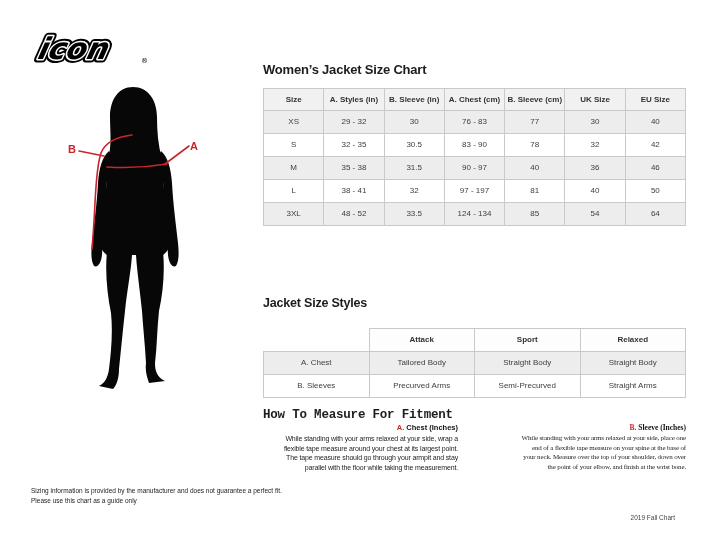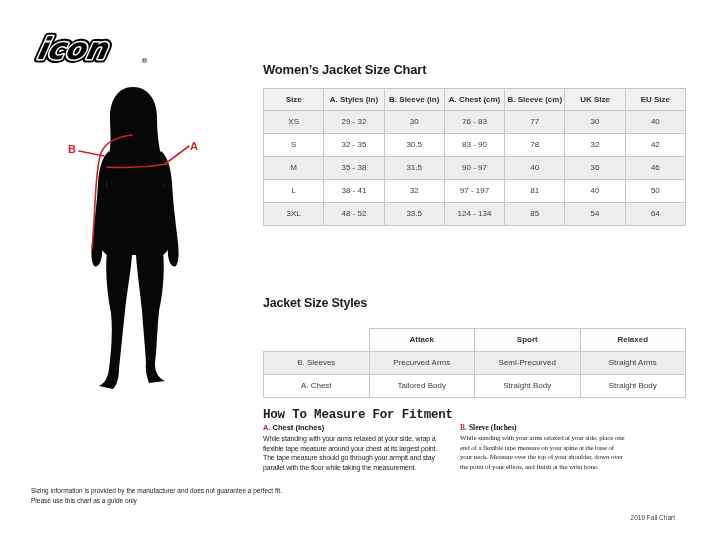--- a/index.html
+++ b/index.html
@@ -48,21 +48,21 @@
   #size-table td { height:23px; }
   #size-table tbody tr:nth-child(odd) td { background:#ededed; }
 
   #styles-table { left:263px; top:320px; width:423px;margin-top:8px; }
   #styles-table th { height:23px; background:#fdfdfd; }
   #styles-table td { height:23px; }
   #styles-table tbody tr:nth-child(odd) td { background:#ededed; }
   #styles-table .blank { border:none; background:transparent; }
 
   
-  .measure-col { top:423px; }
+  .measure-col { top:423px;text-align:right; }
   #measure-chest  { left:263px; width:195px; }
   #measure-sleeve { left:460px; width:226px;font-family:Liberation Serif, serif; }
   .measure-heading { font-size:7.5px; font-weight:bold; color:#111; margin-bottom:2px; white-space:nowrap; }
   .measure-heading .prefix { color:#c9252d; margin-right:2px; }
   .measure-line { font-size:7px; line-height:9.6px; color:#1e1e1e; letter-spacing:-0.15px; white-space:nowrap; }
 
   
   #disclaimer { left:31px; top:486px; }
   .disclaimer-line { font-size:6.5px; line-height:9.5px; color:#222; white-space:nowrap; }
   #edition { left:560px; top:514px; width:115px; text-align:right; font-size:6.5px; color:#444; }
@@ -177,30 +177,30 @@
   <thead>
     <tr>
         <th class="blank"></th>
         <th>Attack</th>
         <th>Sport</th>
         <th>Relaxed</th>
       </tr>
   </thead>
   <tbody>
       <tr>
+        <td>A. Chest</td>
+        <td>Tailored Body</td>
+        <td>Straight Body</td>
+        <td>Straight Body</td>
+      </tr>
+      <tr>
         <td>B. Sleeves</td>
         <td>Precurved Arms</td>
         <td>Semi-Precurved</td>
         <td>Straight Arms</td>
-      </tr>
-      <tr>
-        <td>A. Chest</td>
-        <td>Tailored Body</td>
-        <td>Straight Body</td>
-        <td>Straight Body</td>
       </tr>
     </tbody>
 </table>
 
 <div id="measure-title" class="abs section-title">How To Measure For Fitment</div>
 
 <div id="measure-chest" class="abs measure-col">
   <div class="measure-heading">
     <span class="prefix">A.</span><span>Chest (Inches)</span>
   </div>

